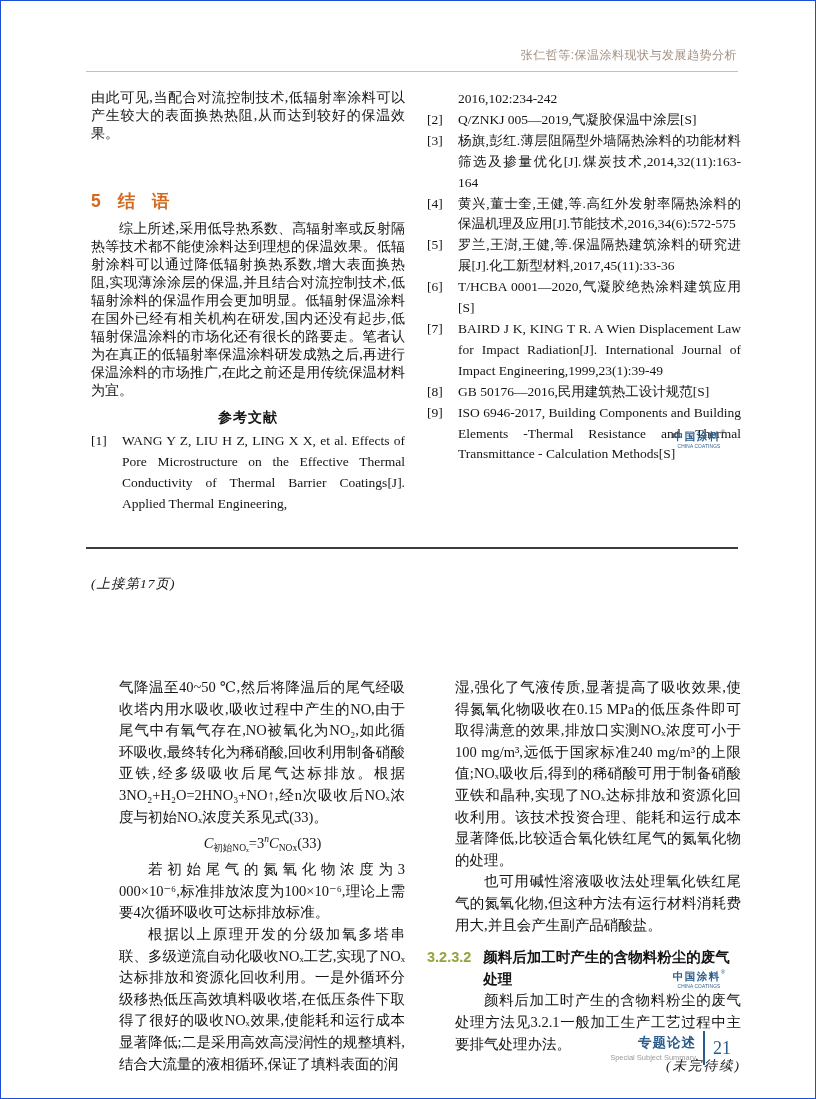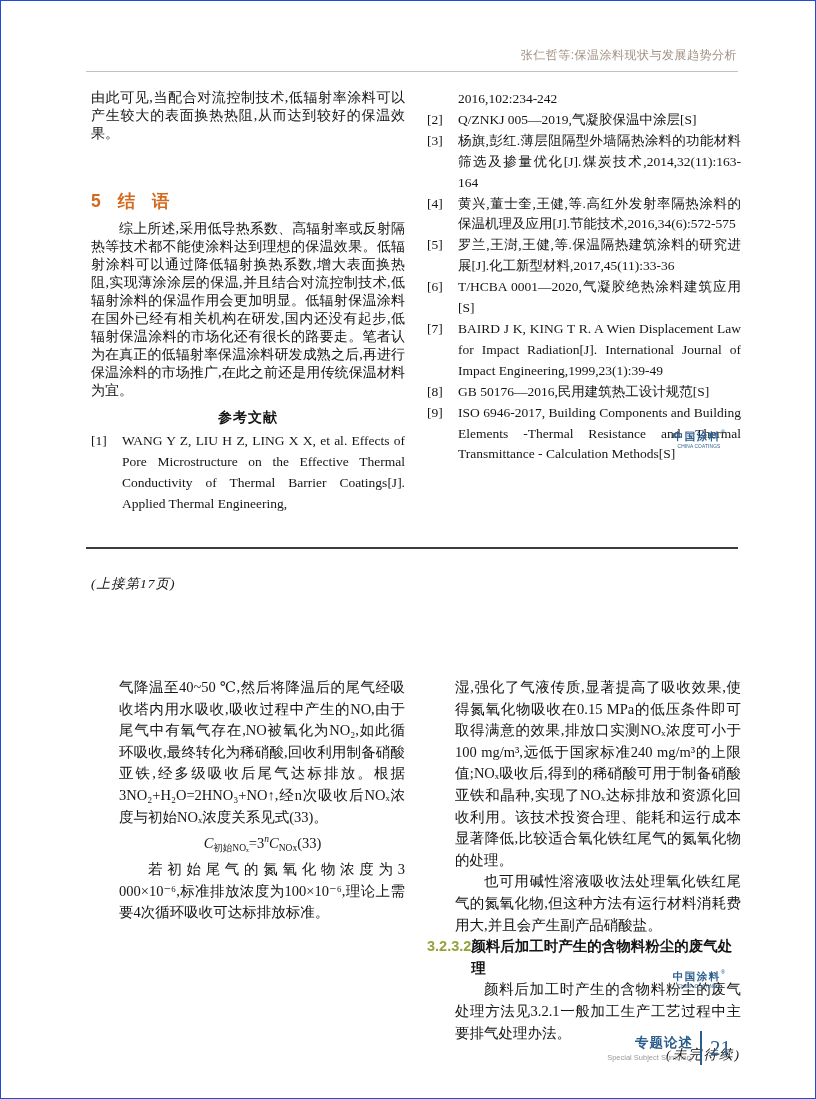--- a/index.html
+++ b/index.html
@@ -52,32 +52,32 @@
   .bottom-section{position:absolute; top:676px; left:90px; width:650px; display:flex; gap:22px;}
   .body-p.lower{font-size:14.5px; line-height:21.6px;margin-left:28px;}
 
   .formula{display:flex; justify-content:center; align-items:baseline;
            padding-left:2em; font-size:14.5px; line-height:22px;}
   .f-var{font-style:italic;}
   .f-sub{font-size:9.5px; vertical-align:-3px; font-style:normal;}
   .f-sup{font-size:9.5px; vertical-align:6px; font-style:italic;}
   .f-num{font-style:normal;}
 
-  .sub-head{display:flex; font-size:14.5px; line-height:21.6px; font-weight:bold; align-items:baseline;}
+  .sub-head{display:flex; gap:12px; font-size:14.5px; line-height:21.6px; font-weight:bold; align-items:baseline;margin-top:11px;}
   .sub-no{color:#98a23a; font-family:"Liberation Sans","DejaVu Sans",sans-serif; font-weight:bold;}
 
   .tbc{text-align:right; font-size:13.5px; line-height:21.6px; font-style:italic; letter-spacing:2px;}
 
   .footer{position:absolute; top:1030px; right:84px; display:flex; align-items:center;}
   .footer-labels{text-align:right; margin-right:7px;}
   .footer-cn{font-family:"Liberation Sans","DejaVu Sans",sans-serif; font-weight:bold;
              font-size:13.5px; color:#2a5d8c; letter-spacing:1px;}
   .footer-en{font-size:7.5px; color:#9b9b9b; font-family:"Liberation Sans","DejaVu Sans",sans-serif; margin-top:1px;}
   .footer-bar{width:2px; height:34px; background:#2a5d8c; margin-right:8px; flex:none;}
-  .footer-page{font-size:21px; color:#2a5d8c;}
+  .footer-page{font-size:18px; color:#2a5d8c;}
 </style>
 </head>
 <body>
 
 <div class="page">
 
   <div class="running-head">张仁哲等:保温涂料现状与发展趋势分析</div>
   <div class="head-rule"></div>
 
   <div class="top-section">
@@ -146,20 +146,21 @@
   <div class="bottom-section">
     <div class="col">
       <p class="body-p lower noindent">气降温至40~50 ℃,然后将降温后的尾气经吸收塔内用水吸收,吸收过程中产生的NO,由于尾气中有氧气存在,NO被氧化为NO₂,如此循环吸收,最终转化为稀硝酸,回收利用制备硝酸亚铁,经多级吸收后尾气达标排放。根据3NO₂+H₂O=2HNO₃+NO↑,经n次吸收后NOₓ浓度与初始NOₓ浓度关系见式(33)。</p>
       <div class="formula">
         <span>
           <span class="f-var">C</span><span class="f-sub">初始NOₓ</span><span>=3</span><span class="f-sup">n</span><span class="f-var">C</span><span class="f-sub">NOx</span>
         </span>
         <span class="f-num">(33)</span>
       </div>
       <p class="body-p lower">若初始尾气的氮氧化物浓度为3 000×10⁻⁶,标准排放浓度为100×10⁻⁶,理论上需要4次循环吸收可达标排放标准。</p>
+      <p class="body-p lower">根据以上原理开发的分级加氧多塔串联、多级逆流自动化吸收NOₓ工艺,实现了NOₓ达标排放和资源化回收利用。一是外循环分级移热低压高效填料吸收塔,在低压条件下取得了很好的吸收NOₓ效果,使能耗和运行成本显著降低;二是采用高效高浸润性的规整填料,结合大流量的液相循环,保证了填料表面的润</p>
     </div>
 
     <div class="col">
       <p class="body-p lower noindent">湿,强化了气液传质,显著提高了吸收效果,使得氮氧化物吸收在0.15 MPa的低压条件即可取得满意的效果,排放口实测NOₓ浓度可小于100 mg/m³,远低于国家标准240 mg/m³的上限值;NOₓ吸收后,得到的稀硝酸可用于制备硝酸亚铁和晶种,实现了NOₓ达标排放和资源化回收利用。该技术投资合理、能耗和运行成本显著降低,比较适合氧化铁红尾气的氮氧化物的处理。</p>
       <p class="body-p lower">也可用碱性溶液吸收法处理氧化铁红尾气的氮氧化物,但这种方法有运行材料消耗费用大,并且会产生副产品硝酸盐。</p>
       <div class="sub-head">
         <span class="sub-no">3.2.3.2</span>
         <span class="sub-title">颜料后加工时产生的含物料粉尘的废气处理</span>
       </div>
       <p class="body-p lower">颜料后加工时产生的含物料粉尘的废气处理方法见3.2.1一般加工生产工艺过程中主要排气处理办法。</p>

